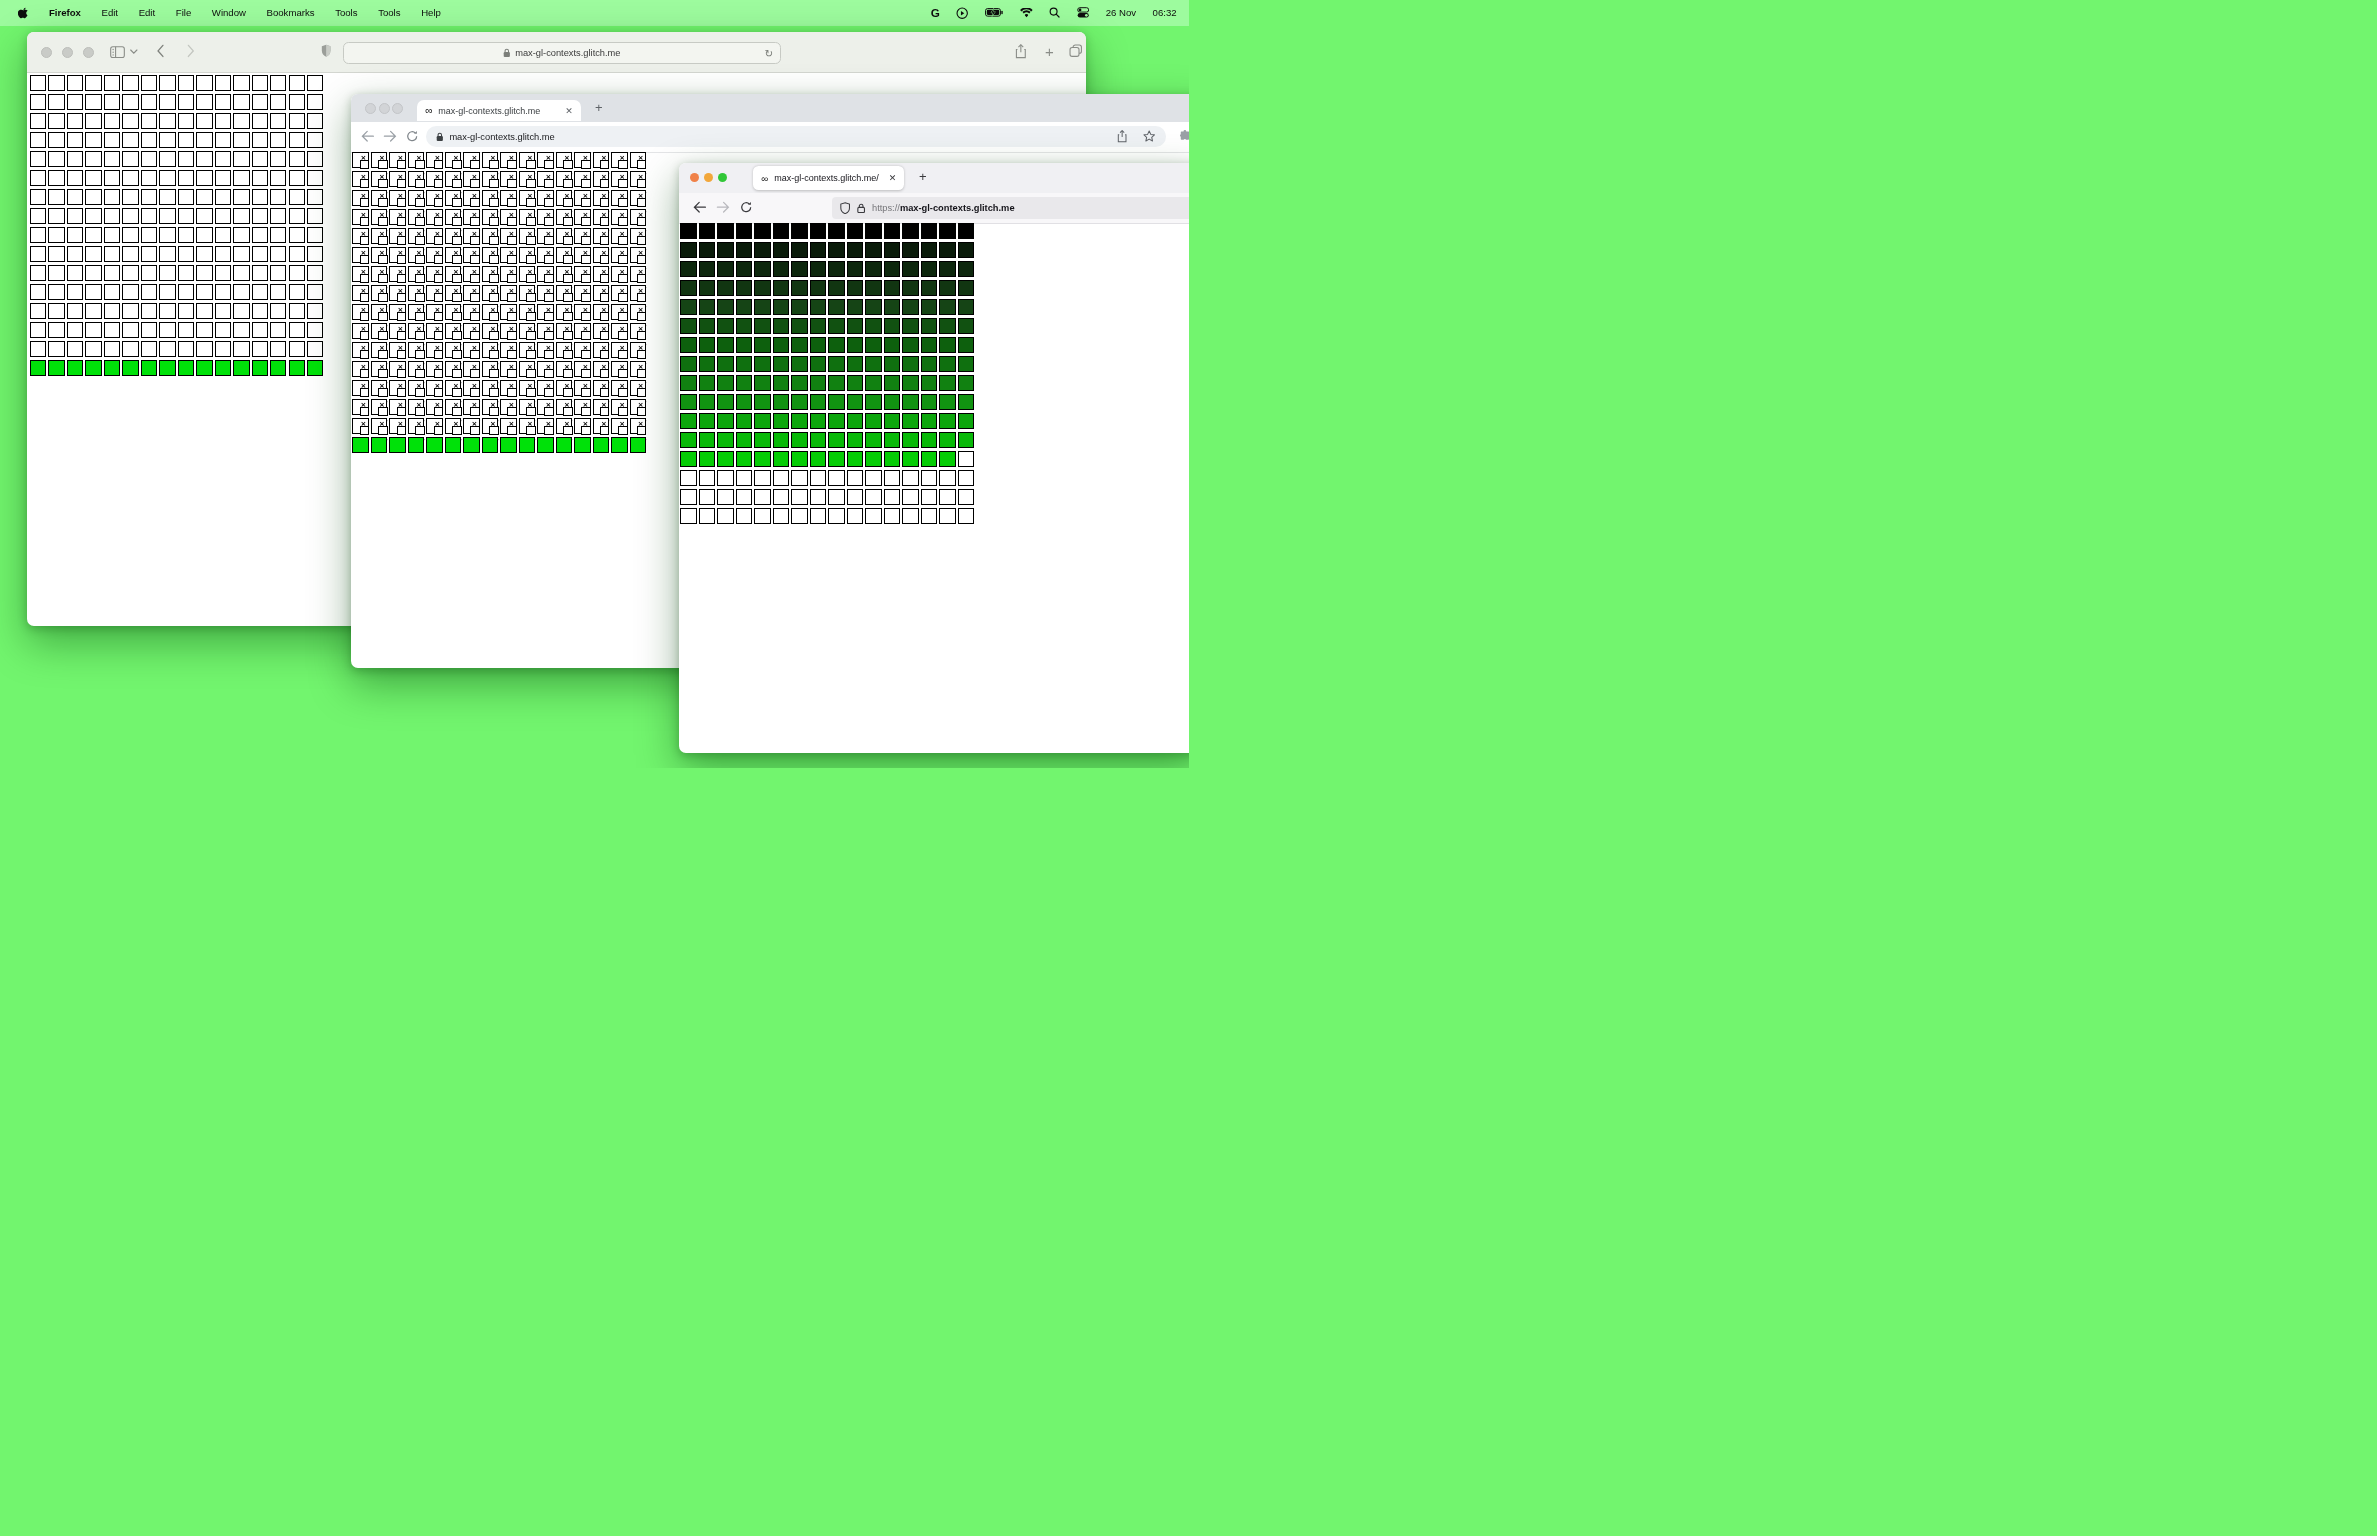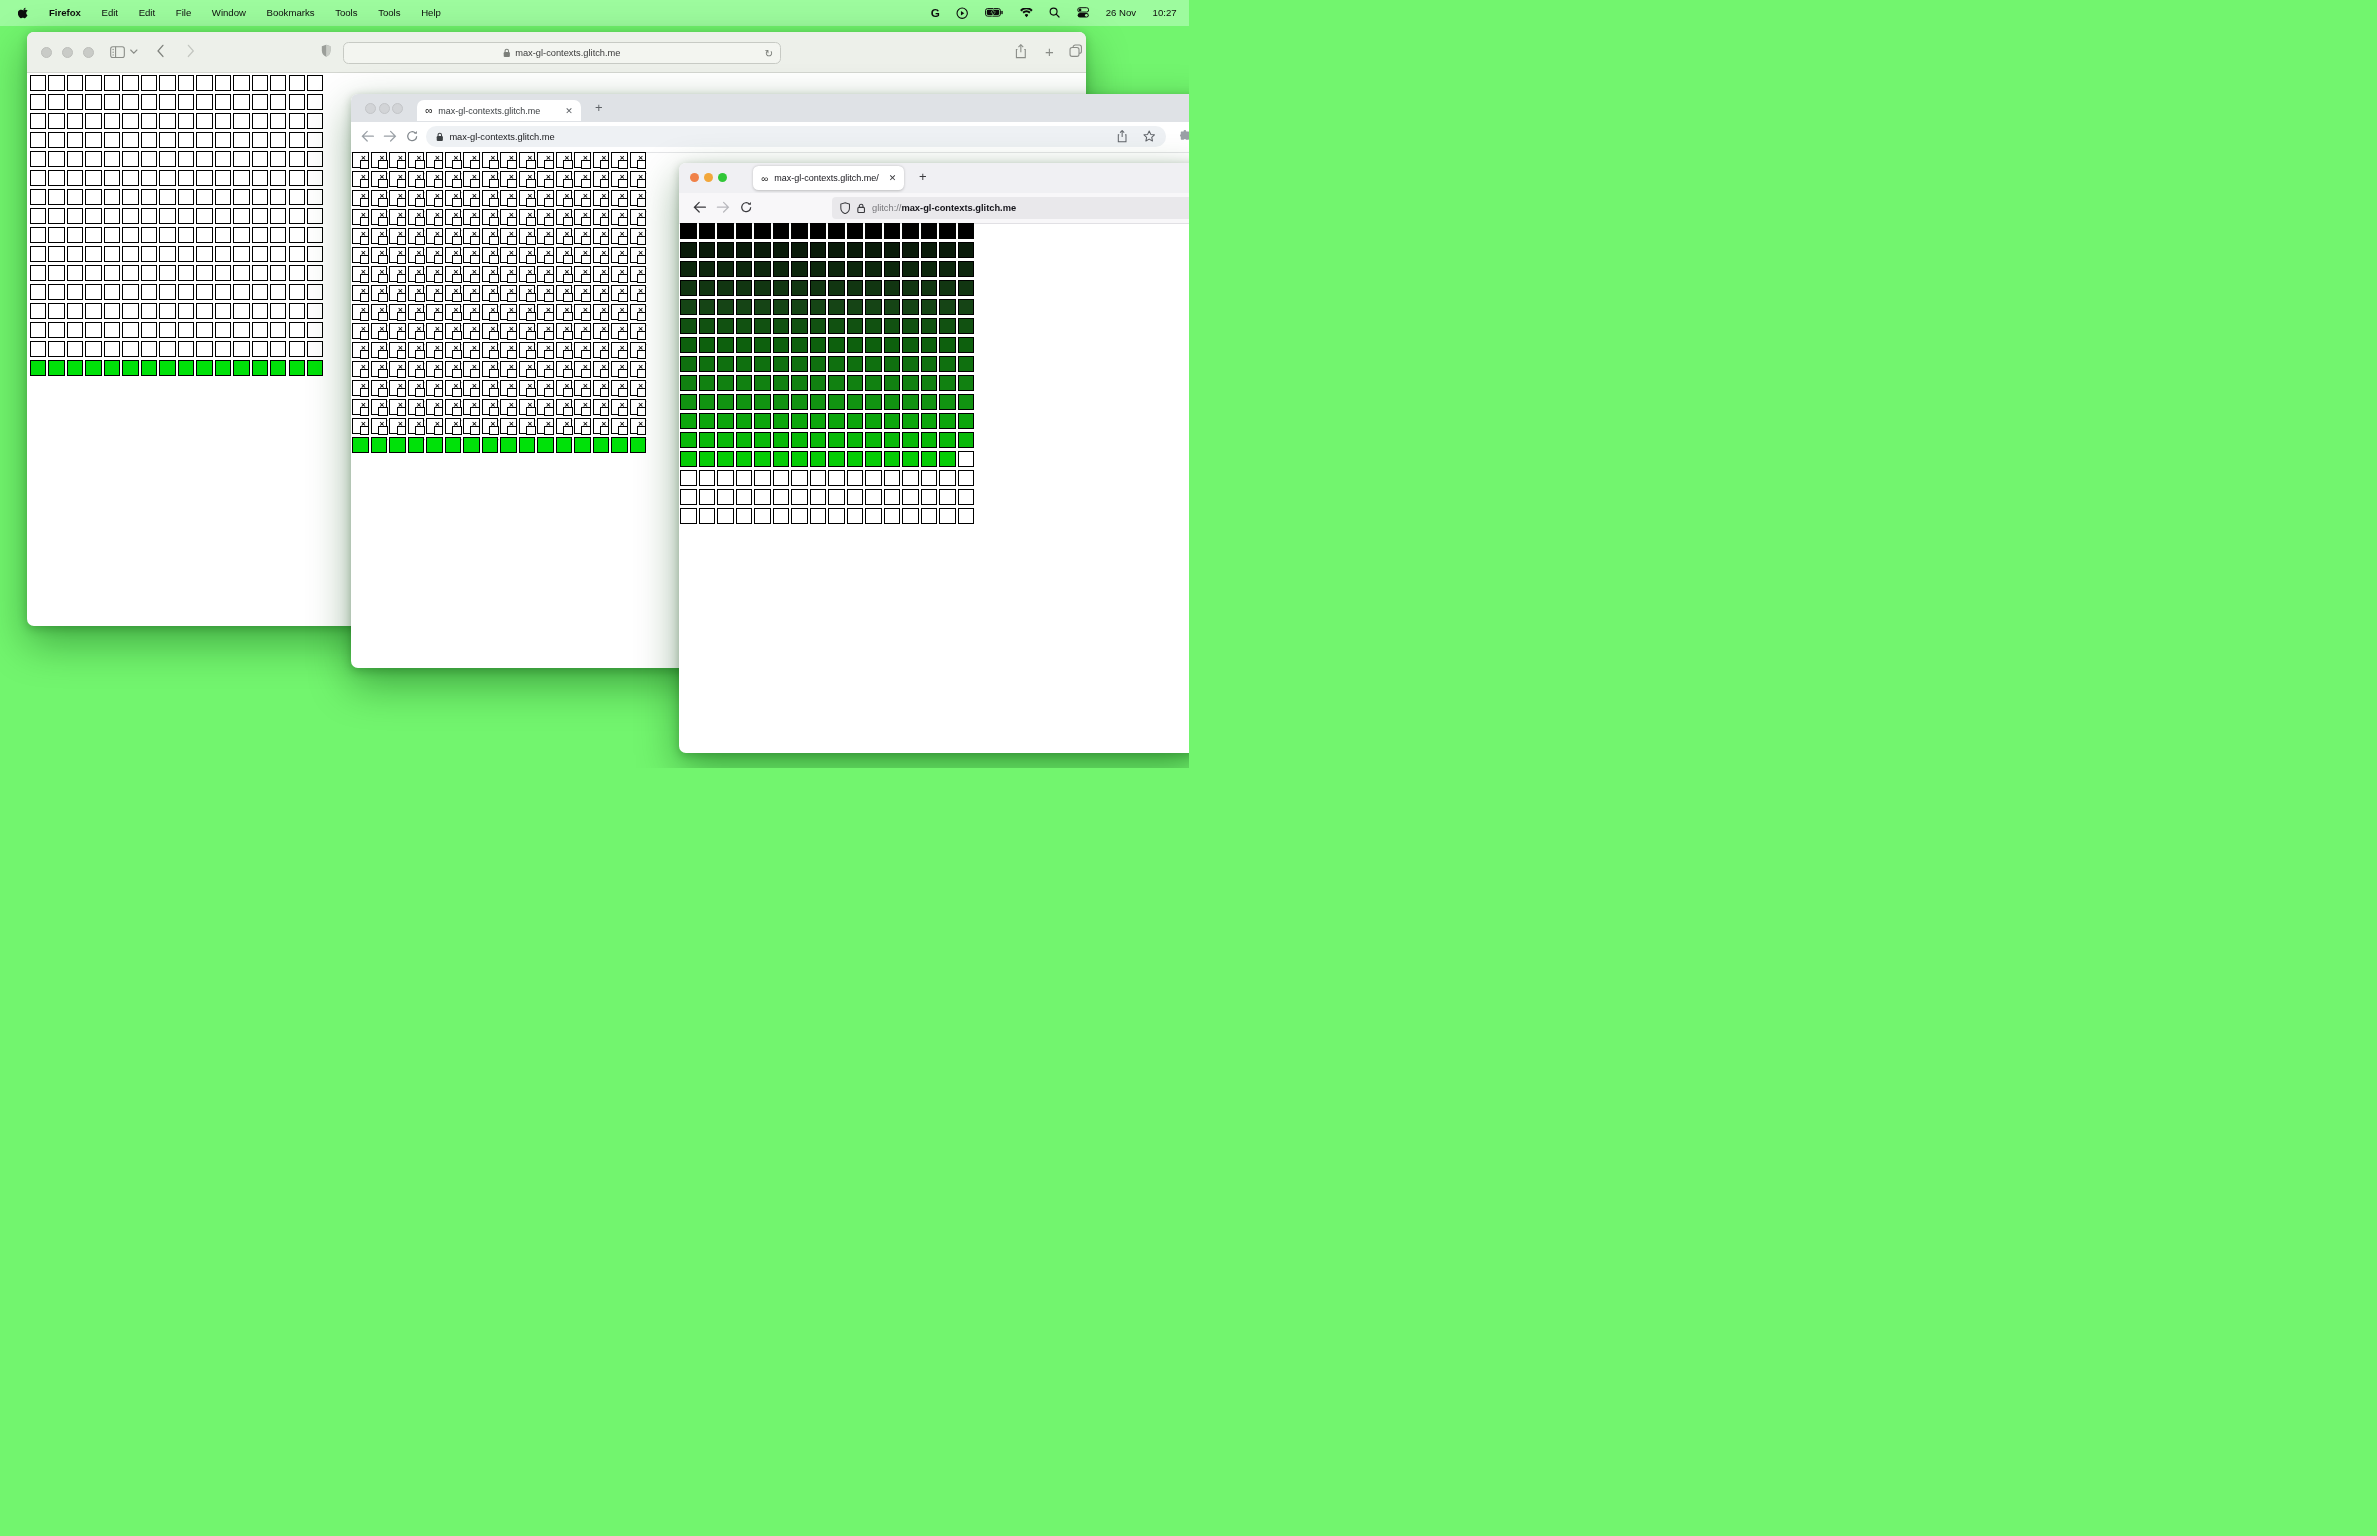--- a/index.html
+++ b/index.html
@@ -132,21 +132,21 @@
       </span>
       <span class="mb-ico">
         <svg width="12.4" height="11" viewBox="0 0 18 16">
             <rect x="1" y="1" width="16" height="6.4" rx="3.2" fill="none" stroke="#0e0e0e" stroke-width="1.4"></rect>
             <circle cx="4.4" cy="4.2" r="2" fill="#0e0e0e"></circle>
             <rect x="1" y="8.8" width="16" height="6.4" rx="3.2" fill="#0e0e0e"></rect>
             <circle cx="13.6" cy="12" r="2" fill="#9dfb9e"></circle>
           </svg>
       </span>
       <span>26 Nov</span>
-      <span>10:27</span>
+      <span>06:32</span>
     </div>
   </div>
 
   <div class="win" id="safari">
     <div class="saf-toolbar">
       <span class="tl" style="left:14.4px"></span>
       <span class="tl" style="left:35px"></span>
       <span class="tl" style="left:56px"></span>
       <span class="saf-ico" style="left:83px">
         <svg width="15" height="12.4" viewBox="0 0 22 18">
@@ -1055,21 +1055,21 @@
           <svg width="10.3" height="12.4" viewBox="0 0 15 18">
               <path d="M7.5 1 13.8 3v5.6c0 4.2-2.6 6.9-6.3 8.4C3.8 15.5 1.2 12.8 1.2 8.6V3z" fill="none" stroke="#3a3a3e" stroke-width="1.5"></path>
             </svg>
         </span>
         <span class="lock">
           <svg width="8.3" height="10.3" viewBox="0 0 11 14">
               <rect x="1" y="6" width="9" height="7" rx="1.5" fill="none" stroke="#3a3a3e" stroke-width="1.5"></rect>
               <path d="M3 6V4.2a2.5 2.5 0 0 1 5 0V6" fill="none" stroke="#3a3a3e" stroke-width="1.5"></path>
             </svg>
         </span>
-        <span class="ff-scheme">glitch://</span>
+        <span class="ff-scheme">https://</span>
           <span class="ff-host">max-gl-contexts.glitch.me</span>
       </div>
     </div>
     <div class="grid" style="left:1.4px;top:60px">
         <div class="grow"><span class="cell" style="background: rgb(0, 0, 0); border-color: rgb(0, 0, 0);"></span><span class="cell" style="background: rgb(0, 0, 0); border-color: rgb(0, 0, 0);"></span><span class="cell" style="background: rgb(0, 0, 0); border-color: rgb(0, 0, 0);"></span><span class="cell" style="background: rgb(0, 0, 0); border-color: rgb(0, 0, 0);"></span><span class="cell" style="background: rgb(0, 0, 0); border-color: rgb(0, 0, 0);"></span><span class="cell" style="background: rgb(0, 0, 0); border-color: rgb(0, 0, 0);"></span><span class="cell" style="background: rgb(0, 0, 0); border-color: rgb(0, 0, 0);"></span><span class="cell" style="background: rgb(0, 0, 0); border-color: rgb(0, 0, 0);"></span><span class="cell" style="background: rgb(0, 0, 0); border-color: rgb(0, 0, 0);"></span><span class="cell" style="background: rgb(0, 0, 0); border-color: rgb(0, 0, 0);"></span><span class="cell" style="background: rgb(0, 0, 0); border-color: rgb(0, 0, 0);"></span><span class="cell" style="background: rgb(0, 0, 0); border-color: rgb(0, 0, 0);"></span><span class="cell" style="background: rgb(0, 0, 0); border-color: rgb(0, 0, 0);"></span><span class="cell" style="background: rgb(0, 0, 0); border-color: rgb(0, 0, 0);"></span><span class="cell" style="background: rgb(0, 0, 0); border-color: rgb(0, 0, 0);"></span><span class="cell" style="background: rgb(0, 0, 0); border-color: rgb(0, 0, 0);"></span></div>
         <div class="grow"><span class="cell" style="background: rgb(10, 27, 10); border-color: rgb(0, 0, 0);"></span><span class="cell" style="background: rgb(10, 27, 10); border-color: rgb(0, 0, 0);"></span><span class="cell" style="background: rgb(10, 27, 10); border-color: rgb(0, 0, 0);"></span><span class="cell" style="background: rgb(10, 27, 10); border-color: rgb(0, 0, 0);"></span><span class="cell" style="background: rgb(10, 27, 10); border-color: rgb(0, 0, 0);"></span><span class="cell" style="background: rgb(10, 27, 10); border-color: rgb(0, 0, 0);"></span><span class="cell" style="background: rgb(10, 27, 10); border-color: rgb(0, 0, 0);"></span><span class="cell" style="background: rgb(10, 27, 10); border-color: rgb(0, 0, 0);"></span><span class="cell" style="background: rgb(10, 27, 10); border-color: rgb(0, 0, 0);"></span><span class="cell" style="background: rgb(10, 27, 10); border-color: rgb(0, 0, 0);"></span><span class="cell" style="background: rgb(10, 27, 10); border-color: rgb(0, 0, 0);"></span><span class="cell" style="background: rgb(10, 27, 10); border-color: rgb(0, 0, 0);"></span><span class="cell" style="background: rgb(10, 27, 10); border-color: rgb(0, 0, 0);"></span><span class="cell" style="background: rgb(10, 27, 10); border-color: rgb(0, 0, 0);"></span><span class="cell" style="background: rgb(10, 27, 10); border-color: rgb(0, 0, 0);"></span><span class="cell" style="background: rgb(10, 27, 10); border-color: rgb(0, 0, 0);"></span></div>
         <div class="grow"><span class="cell" style="background: rgb(13, 39, 13); border-color: rgb(0, 0, 0);"></span><span class="cell" style="background: rgb(13, 39, 13); border-color: rgb(0, 0, 0);"></span><span class="cell" style="background: rgb(13, 39, 13); border-color: rgb(0, 0, 0);"></span><span class="cell" style="background: rgb(13, 39, 13); border-color: rgb(0, 0, 0);"></span><span class="cell" style="background: rgb(13, 39, 13); border-color: rgb(0, 0, 0);"></span><span class="cell" style="background: rgb(13, 39, 13); border-color: rgb(0, 0, 0);"></span><span class="cell" style="background: rgb(13, 39, 13); border-color: rgb(0, 0, 0);"></span><span class="cell" style="background: rgb(13, 39, 13); border-color: rgb(0, 0, 0);"></span><span class="cell" style="background: rgb(13, 39, 13); border-color: rgb(0, 0, 0);"></span><span class="cell" style="background: rgb(13, 39, 13); border-color: rgb(0, 0, 0);"></span><span class="cell" style="background: rgb(13, 39, 13); border-color: rgb(0, 0, 0);"></span><span class="cell" style="background: rgb(13, 39, 13); border-color: rgb(0, 0, 0);"></span><span class="cell" style="background: rgb(13, 39, 13); border-color: rgb(0, 0, 0);"></span><span class="cell" style="background: rgb(13, 39, 13); border-color: rgb(0, 0, 0);"></span><span class="cell" style="background: rgb(13, 39, 13); border-color: rgb(0, 0, 0);"></span><span class="cell" style="background: rgb(13, 39, 13); border-color: rgb(0, 0, 0);"></span></div>
         <div class="grow"><span class="cell" style="background: rgb(17, 53, 17); border-color: rgb(0, 0, 0);"></span><span class="cell" style="background: rgb(17, 53, 17); border-color: rgb(0, 0, 0);"></span><span class="cell" style="background: rgb(17, 53, 17); border-color: rgb(0, 0, 0);"></span><span class="cell" style="background: rgb(17, 53, 17); border-color: rgb(0, 0, 0);"></span><span class="cell" style="background: rgb(17, 53, 17); border-color: rgb(0, 0, 0);"></span><span class="cell" style="background: rgb(17, 53, 17); border-color: rgb(0, 0, 0);"></span><span class="cell" style="background: rgb(17, 53, 17); border-color: rgb(0, 0, 0);"></span><span class="cell" style="background: rgb(17, 53, 17); border-color: rgb(0, 0, 0);"></span><span class="cell" style="background: rgb(17, 53, 17); border-color: rgb(0, 0, 0);"></span><span class="cell" style="background: rgb(17, 53, 17); border-color: rgb(0, 0, 0);"></span><span class="cell" style="background: rgb(17, 53, 17); border-color: rgb(0, 0, 0);"></span><span class="cell" style="background: rgb(17, 53, 17); border-color: rgb(0, 0, 0);"></span><span class="cell" style="background: rgb(17, 53, 17); border-color: rgb(0, 0, 0);"></span><span class="cell" style="background: rgb(17, 53, 17); border-color: rgb(0, 0, 0);"></span><span class="cell" style="background: rgb(17, 53, 17); border-color: rgb(0, 0, 0);"></span><span class="cell" style="background: rgb(17, 53, 17); border-color: rgb(0, 0, 0);"></span></div>
         <div class="grow"><span class="cell" style="background: rgb(21, 68, 21); border-color: rgb(0, 0, 0);"></span><span class="cell" style="background: rgb(21, 68, 21); border-color: rgb(0, 0, 0);"></span><span class="cell" style="background: rgb(21, 68, 21); border-color: rgb(0, 0, 0);"></span><span class="cell" style="background: rgb(21, 68, 21); border-color: rgb(0, 0, 0);"></span><span class="cell" style="background: rgb(21, 68, 21); border-color: rgb(0, 0, 0);"></span><span class="cell" style="background: rgb(21, 68, 21); border-color: rgb(0, 0, 0);"></span><span class="cell" style="background: rgb(21, 68, 21); border-color: rgb(0, 0, 0);"></span><span class="cell" style="background: rgb(21, 68, 21); border-color: rgb(0, 0, 0);"></span><span class="cell" style="background: rgb(21, 68, 21); border-color: rgb(0, 0, 0);"></span><span class="cell" style="background: rgb(21, 68, 21); border-color: rgb(0, 0, 0);"></span><span class="cell" style="background: rgb(21, 68, 21); border-color: rgb(0, 0, 0);"></span><span class="cell" style="background: rgb(21, 68, 21); border-color: rgb(0, 0, 0);"></span><span class="cell" style="background: rgb(21, 68, 21); border-color: rgb(0, 0, 0);"></span><span class="cell" style="background: rgb(21, 68, 21); border-color: rgb(0, 0, 0);"></span><span class="cell" style="background: rgb(21, 68, 21); border-color: rgb(0, 0, 0);"></span><span class="cell" style="background: rgb(21, 68, 21); border-color: rgb(0, 0, 0);"></span></div>
         <div class="grow"><span class="cell" style="background: rgb(17, 81, 17); border-color: rgb(0, 0, 0);"></span><span class="cell" style="background: rgb(17, 81, 17); border-color: rgb(0, 0, 0);"></span><span class="cell" style="background: rgb(17, 81, 17); border-color: rgb(0, 0, 0);"></span><span class="cell" style="background: rgb(17, 81, 17); border-color: rgb(0, 0, 0);"></span><span class="cell" style="background: rgb(17, 81, 17); border-color: rgb(0, 0, 0);"></span><span class="cell" style="background: rgb(17, 81, 17); border-color: rgb(0, 0, 0);"></span><span class="cell" style="background: rgb(17, 81, 17); border-color: rgb(0, 0, 0);"></span><span class="cell" style="background: rgb(17, 81, 17); border-color: rgb(0, 0, 0);"></span><span class="cell" style="background: rgb(17, 81, 17); border-color: rgb(0, 0, 0);"></span><span class="cell" style="background: rgb(17, 81, 17); border-color: rgb(0, 0, 0);"></span><span class="cell" style="background: rgb(17, 81, 17); border-color: rgb(0, 0, 0);"></span><span class="cell" style="background: rgb(17, 81, 17); border-color: rgb(0, 0, 0);"></span><span class="cell" style="background: rgb(17, 81, 17); border-color: rgb(0, 0, 0);"></span><span class="cell" style="background: rgb(17, 81, 17); border-color: rgb(0, 0, 0);"></span><span class="cell" style="background: rgb(17, 81, 17); border-color: rgb(0, 0, 0);"></span><span class="cell" style="background: rgb(17, 81, 17); border-color: rgb(0, 0, 0);"></span></div>

